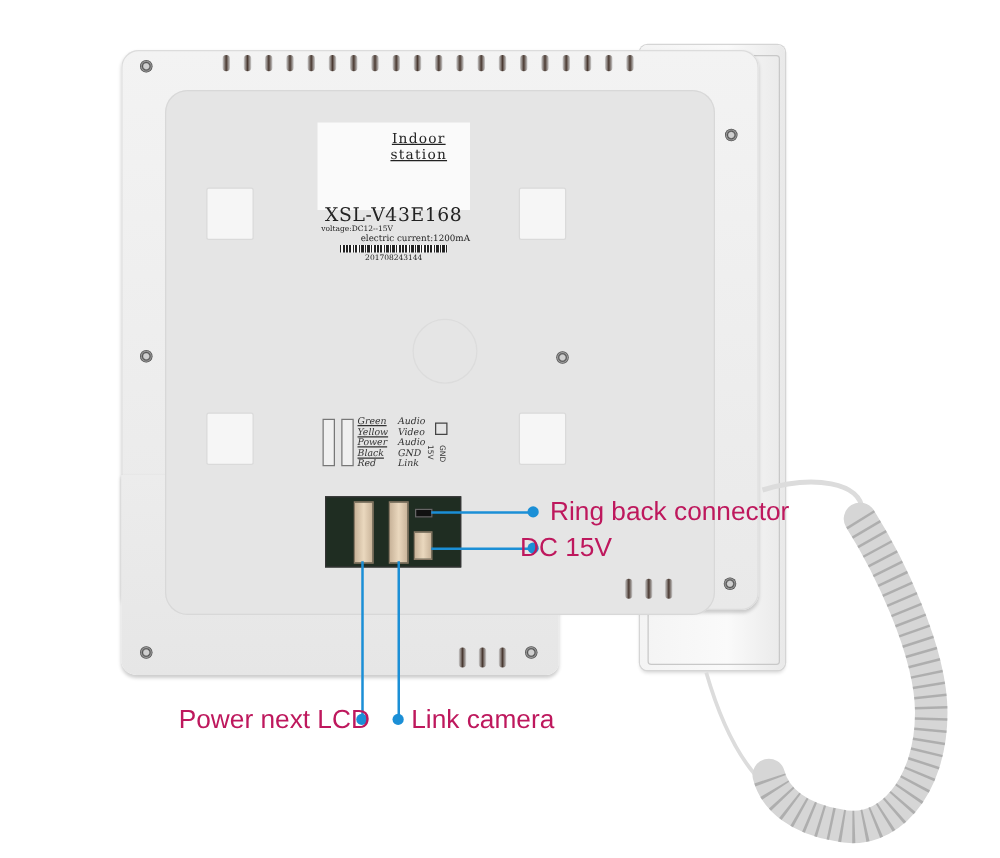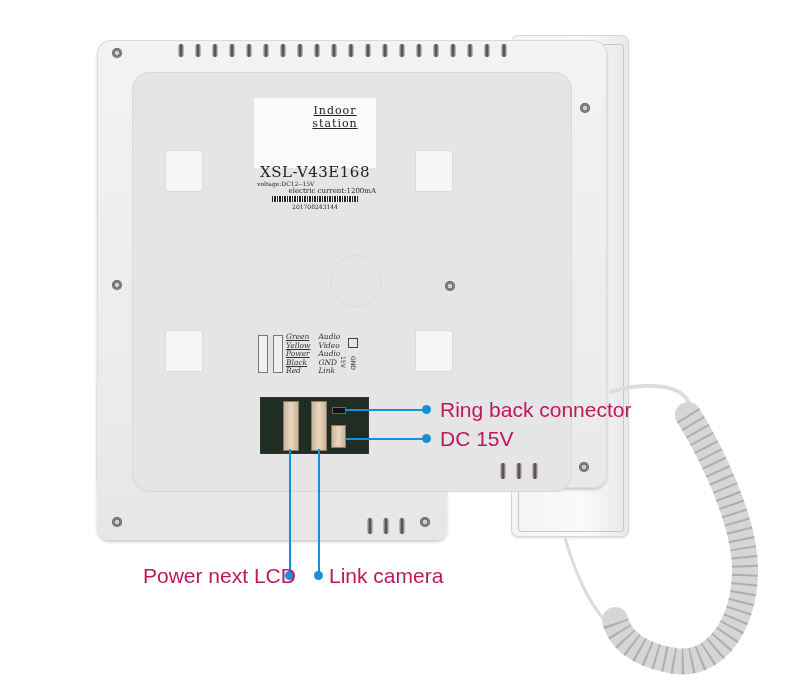--- a/index.html
+++ b/index.html
@@ -154,21 +154,21 @@
   <path d="M128 45 C 150 80, 185 150, 185 200 C 185 260, 150 300, 110 290 C 80 285, 60 270, 55 250" stroke="#d6d6d6" stroke-width="26" fill="none" stroke-linecap="round"></path>
   <path d="M128 45 C 150 80, 185 150, 185 200 C 185 260, 150 300, 110 290 C 80 285, 60 270, 55 250" stroke="#8e8e8e" stroke-width="26" fill="none" stroke-dasharray="2 7" opacity="0.55"></path>
 </svg>
 
 <div class="abs ann-line" style="left:345px;top:409px;width:82px;height:2px;"></div>
 <div class="abs dot" style="left:422px;top:405px;"></div>
 <div class="abs ann-text" style="left:440px;top:399px;">Ring back connector</div>
 
 <div class="abs ann-line" style="left:345px;top:438px;width:82px;height:2px;"></div>
 <div class="abs dot" style="left:422px;top:434px;"></div>
-<div class="abs ann-text" style="left:440px;top:428px;">DC 15V</div>
+<div class="abs ann-text" style="left:416px;top:428px;">DC 15V</div>
 
 <div class="abs ann-line" style="left:289px;top:449px;width:2px;height:125px;"></div>
 <div class="abs dot" style="left:285px;top:571px;"></div>
 <div class="abs ann-text" style="left:143px;top:565px;">Power next LCD</div>
 
 <div class="abs ann-line" style="left:318px;top:449px;width:2px;height:125px;"></div>
 <div class="abs dot" style="left:314px;top:571px;"></div>
 <div class="abs ann-text" style="left:329px;top:565px;">Link camera</div>
 
 </body></html>

